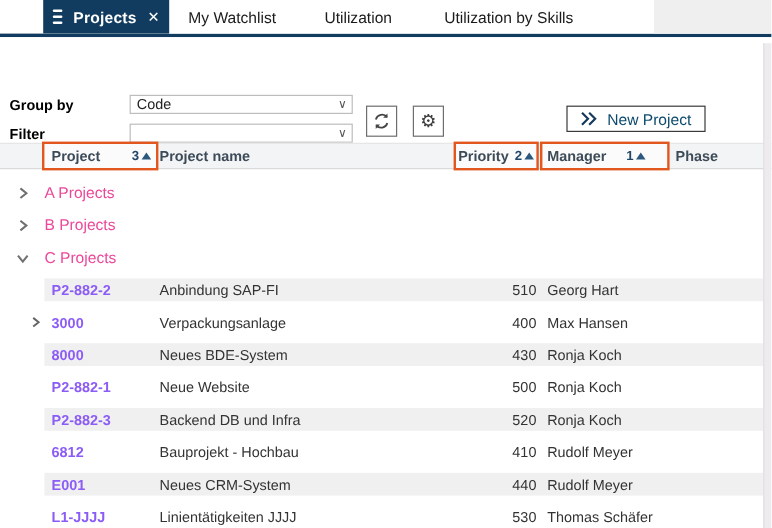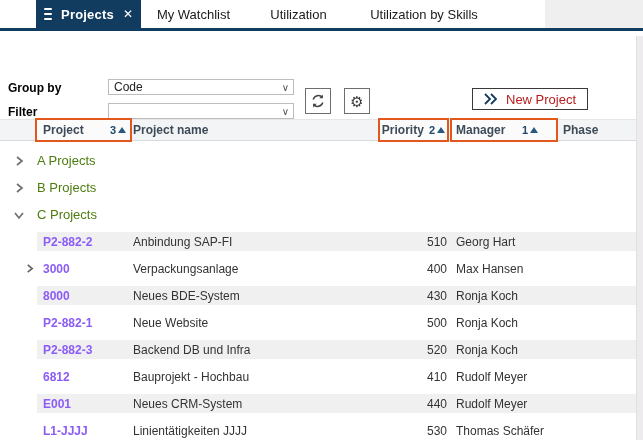--- a/index.html
+++ b/index.html
@@ -44,21 +44,21 @@
     position:absolute;top:57px;width:26px;height:26px;background:#fff;
     border:1px solid #6e6e6e;display:flex;align-items:center;justify-content:center;
     cursor:pointer;box-sizing:border-box;
   }
   .btn-refresh{left:305px;}
   .btn-settings{left:344px;font-size:15px;color:#3c3c3c;line-height:1;}
   .btn-new{
     position:absolute;left:472px;top:57px;width:116px;height:22px;background:#fff;
     border:1px solid #3a3a3a;display:flex;align-items:center;gap:8px;
     padding:0 10px;box-sizing:border-box;cursor:pointer;
-    font-size:13px;color:#b91c1c;
+    font-size:13px;color:#0c4a6e;
   }
   
   .thead{
     position:absolute;left:0;top:119px;width:643px;height:22px;background:#f3f4f5;
     border-top:1px solid #e6e6e6;border-bottom:1px solid #dadada;
     display:flex;align-items:center;font-size:12px;color:#3d4b58;box-sizing:border-box;
   }
   .hgutter{width:37px;flex:none;}
   .hcell{display:flex;align-items:center;height:20px;box-sizing:border-box;cursor:pointer;font-weight:bold;}
   .hc-code{width:93px;flex:none;padding:0 4px 0 6px;}
@@ -69,21 +69,21 @@
   .hcell .htext{white-space:nowrap;}
   .hcell .spacer{flex:1;}
   .sortbadge{display:flex;align-items:center;gap:2px;color:#20476a;font-size:11px;}
   .tri-up{width:0;height:0;border-left:4px solid transparent;border-right:4px solid transparent;
     border-bottom:6px solid #2a587e;}
   .hcell.hl{outline:2px solid #e2571e;outline-offset:0;background:#fbfbfb;}
   
   .tbody{position:absolute;left:0;top:141px;width:637px;bottom:0;overflow:hidden;padding-top:6px;}
   .group-row{height:27px;display:flex;align-items:center;cursor:pointer;}
   .group-row .g-chev{width:37px;flex:none;display:flex;justify-content:center;align-items:center;}
-  .group-row .g-label{font-size:13px;color:#4d7c0f;}
+  .group-row .g-label{font-size:13px;color:#ec4899;}
   .row{height:27px;box-sizing:border-box;padding:4px 0;display:flex;cursor:pointer;}
   .row .gutter{width:37px;flex:none;display:flex;align-items:center;justify-content:flex-end;padding-right:3px;box-sizing:border-box;}
   .row .cells{flex:1;display:flex;align-items:center;font-size:12px;color:#333;}
   .row.striped .cells{background:#f0f0f0;}
   .cell{white-space:nowrap;overflow:hidden;box-sizing:border-box;}
   .c-code{width:93px;flex:none;padding-left:6px;color:#8b5cf6;font-weight:700;cursor:pointer;}
   .c-name{width:250px;flex:none;padding-left:3px;}
   .c-prio{width:67px;flex:none;text-align:right;}
   .c-mgr{width:116px;flex:none;margin-left:5px;padding-left:4px;}
   .c-phase{flex:1;margin-left:7px;}

